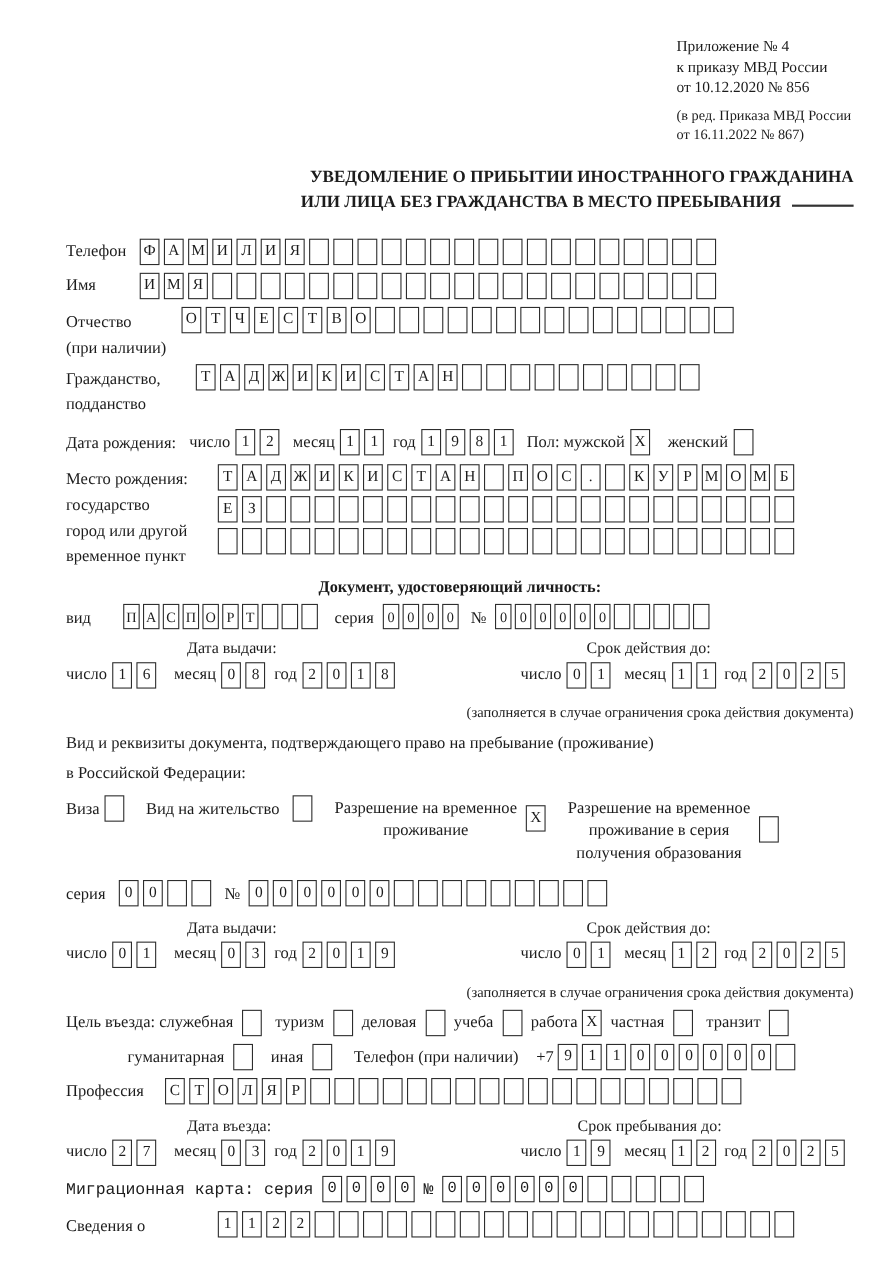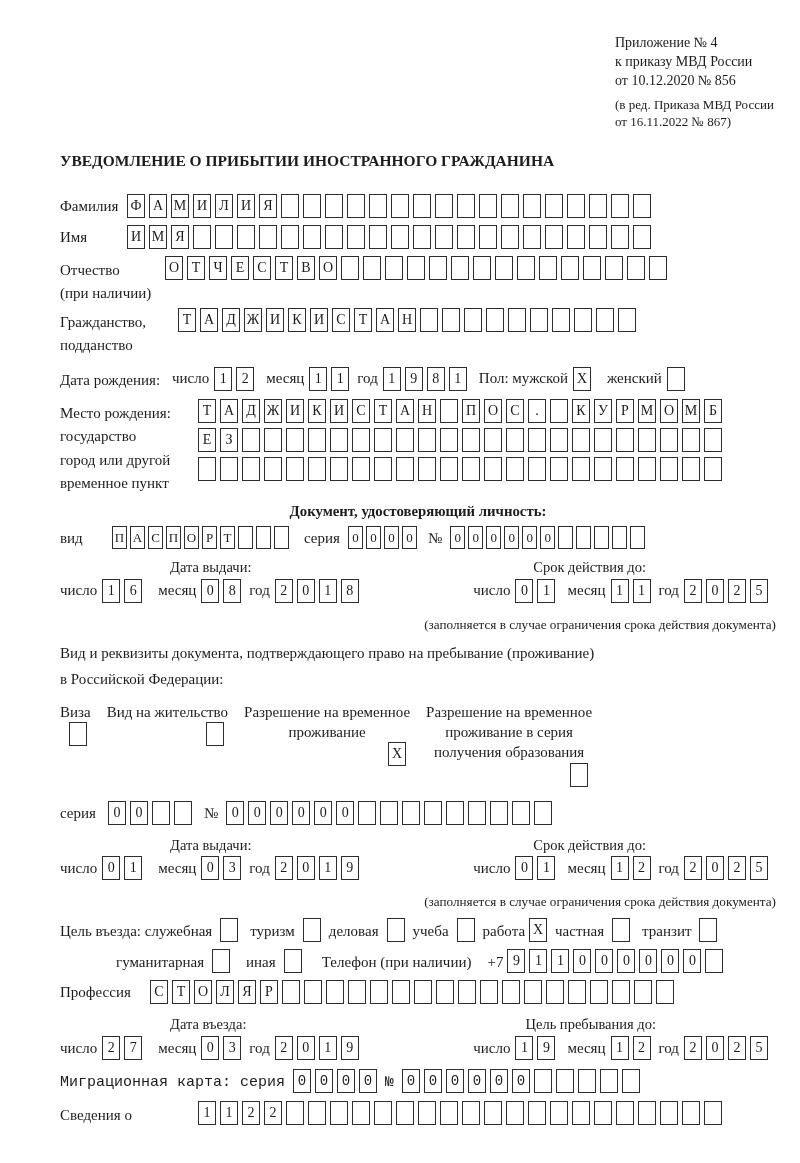--- a/index.html
+++ b/index.html
@@ -5,21 +5,21 @@
   * { margin:0; padding:0; box-sizing:border-box; }
   html,body { background:#ffffff; }
   body { width:800px; height:1163px; overflow:hidden; font-family:"Liberation Serif", serif; color:#1c1c1c; }
   .page { width:800px; height:1163px; padding:34px 24px 0 60px; }
 
   
   .annex { margin-left:555px; font-size:14px; line-height:1.35; }
   .annex-note { margin-left:555px; font-size:13px; line-height:1.35; margin-top:5px; }
   .forma { text-align:right; font-weight:bold; font-size:15px; margin-top:18px; letter-spacing:.5px; }
 
-  .title { text-align:left; font-weight:bold; font-size:15.5px; line-height:1.5; margin-top:18px; }
+  .title { text-align:right; font-weight:bold; font-size:15.5px; line-height:1.5; margin-top:18px; }
   .blank { display:inline-block; width:56px; border-bottom:2px solid #333; height:14px; margin-left:10px; }
 
   .sect { font-weight:bold; font-size:14.8px; margin-top:26px; letter-spacing:.2px; }
 
   
   .boxes { display:flex; }
   .cell { width:18px; height:24px; border:1.6px solid #2d2d2d; margin-right:4px; display:flex; align-items:center; justify-content:center; font-size:14px; flex:0 0 auto; }
   .small .cell { width:15px; height:23px; margin-right:3px; font-size:13px; }
 
   .row { display:flex; align-items:flex-start; margin-top:5px; }
@@ -29,46 +29,47 @@
 
   .dg { display:flex; align-items:center; }
   .dg .lbl { padding-top:0; margin-right:5px; }
 
   .center-bold { text-align:center; font-weight:bold; font-size:14.8px; margin-top:8px; }
   .note { text-align:right; font-size:13.2px; margin-top:14px; }
 
   .two-col { display:flex; margin-top:8px; }
   .stack { line-height:1.55; }
   .cb-line { display:flex; align-items:flex-start; margin-top:10px; }
-  .cb-block { display:flex; align-items:flex-end;flex-direction:column; }
+  .cb-block { display:flex; align-items:center; }
   .cb-text-c { text-align:center; font-size:15px; line-height:1.35; padding-top:2px; }
   .brow { margin-bottom:5px; }
 </style>
 </head>
 <body>
 
 <div class="page">
 
   <div class="annex">
     <div>Приложение № 4</div>
     <div>к приказу МВД России</div>
     <div>от 10.12.2020 № 856</div>
   </div>
   <div class="annex-note">
     <div>(в ред. Приказа МВД России</div>
     <div>от 16.11.2022 № 867)</div>
   </div>
 
   <div class="title">
     <div>УВЕДОМЛЕНИЕ О ПРИБЫТИИ ИНОСТРАННОГО ГРАЖДАНИНА</div>
+    <div><span>ИЛИ ЛИЦА БЕЗ ГРАЖДАНСТВА В МЕСТО ПРЕБЫВАНИЯ</span><span class="blank"></span></div>
   </div>
 
 
   <div class="row" style="margin-top:22px;">
-    <span class="lbl" style="width:67px;">Фамилия</span>
+    <span class="lbl" style="width:67px;">Телефон</span>
     <div class="boxes">
         <span class="cell">Ф</span>
         <span class="cell">А</span>
         <span class="cell">М</span>
         <span class="cell">И</span>
         <span class="cell">Л</span>
         <span class="cell">И</span>
         <span class="cell">Я</span>
         <span class="cell"></span>
         <span class="cell"></span>
@@ -647,21 +648,21 @@
         <span class="cell"></span>
         <span class="cell"></span>
         <span class="cell"></span>
         <span class="cell"></span>
         <span class="cell"></span>
       </div>
   </div>
 
   <div class="row" style="margin-top:8px;">
     <span class="lbl" style="margin-left:110px; font-size:14.5px;">Дата въезда:</span>
-    <span class="lbl" style="margin-left:auto; margin-right:120px; font-size:14.5px;">Цель пребывания до:</span>
+    <span class="lbl" style="margin-left:auto; margin-right:120px; font-size:14.5px;">Срок пребывания до:</span>
   </div>
   <div class="row vc" style="margin-top:2px;">
     <div class="dg">
         <span class="lbl">число</span>
         <div class="boxes">
           <span class="cell">2</span>
           <span class="cell">7</span>
         </div>
       </div>
     <div class="gap12"></div>

